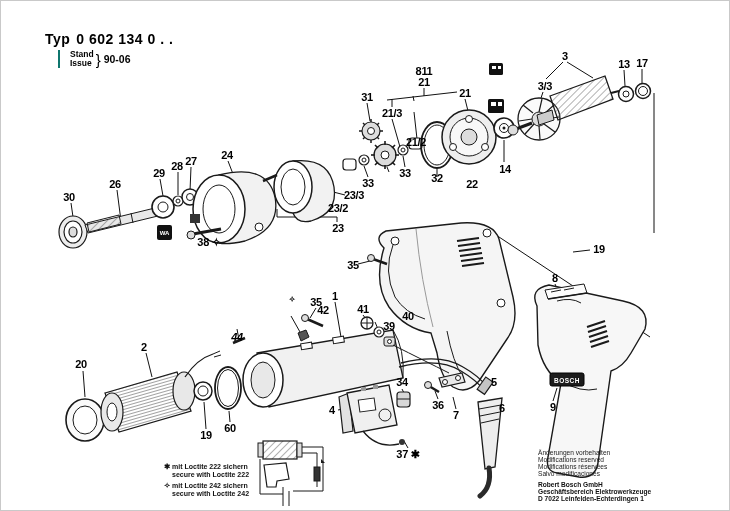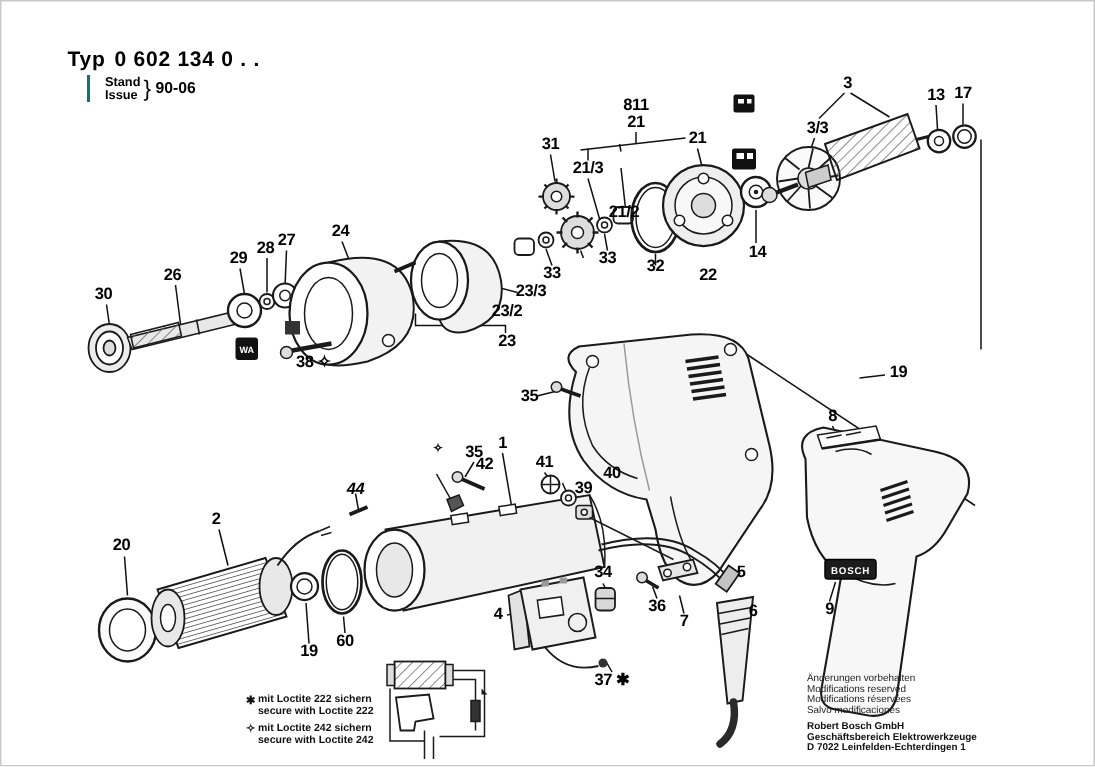--- a/index.html
+++ b/index.html
@@ -420,21 +420,21 @@
       <div class="plabel" style="left: 435px; top: 183px; margin-left: 36px;">22</div>
       <div class="plabel" style="left: 504px; top: 168px;">14</div>
       <div class="plabel" style="left: 564px; top: 55px;">3</div>
       <div class="plabel" style="left: 544px; top: 85px;">3/3</div>
       <div class="plabel" style="left: 623px; top: 63px;">13</div>
       <div class="plabel" style="left: 641px; top: 62px;">17</div>
       <div class="plabel" style="left: 598px; top: 248px;">19</div>
       <div class="plabel" style="left: 352px; top: 264px;">35</div>
       <div class="plabel" style="left: 554px; top: 277px;">8</div>
       <div class="plabel" style="left: 552px; top: 406px;">9</div>
-      <div class="plabel" style="left: 236px; top: 326px; font-style: italic;">44</div>
+      <div class="plabel" style="left: 236px; top: 336px; font-style: italic;">44</div>
       <div class="plabel" style="left: 290px; top: 309px; margin-left: 32px;">42</div>
       <div class="plabel" style="left: 315px; top: 301px;">35</div>
       <div class="plabel" style="left: 334px; top: 295px;">1</div>
       <div class="plabel" style="left: 362px; top: 308px;">41</div>
       <div class="plabel" style="left: 374px; top: 315px; margin-left: 33px;">40</div>
       <div class="plabel" style="left: 388px; top: 325px;">39</div>
       <div class="plabel" style="left: 401px; top: 381px;">34</div>
       <div class="plabel" style="left: 437px; top: 404px;">36</div>
       <div class="plabel" style="left: 455px; top: 414px;">7</div>
       <div class="plabel" style="left: 493px; top: 381px;">5</div>

